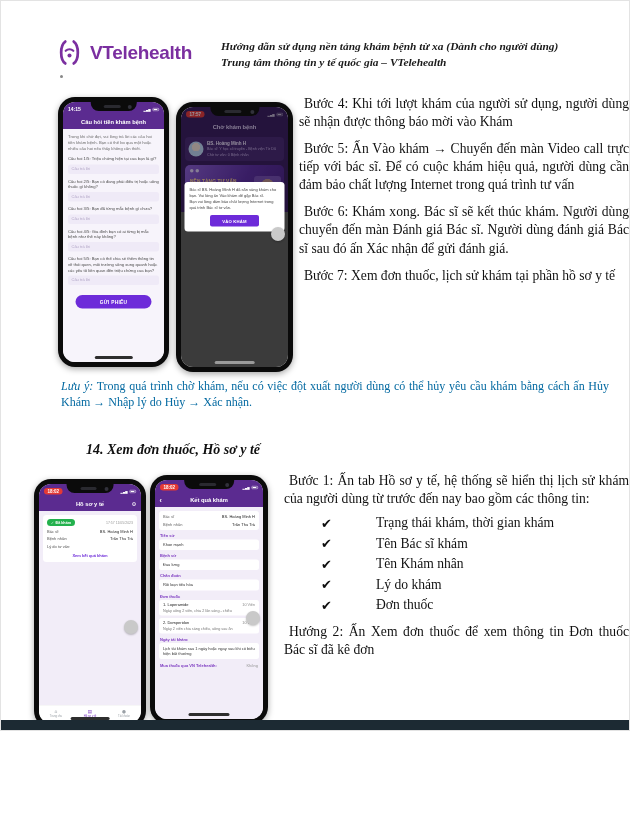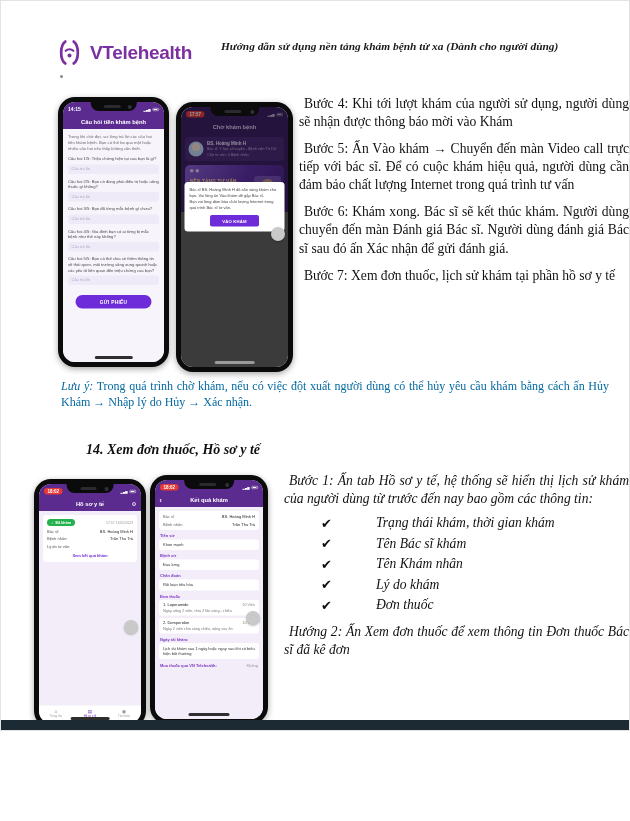--- a/index.html
+++ b/index.html
@@ -17,21 +17,21 @@
   .logo-dot { position:absolute; left:59px; top:74px; width:3px; height:3px; border-radius:50%; background:#888; }
   .hdr-right { position:absolute; right:28px; top:38px; width:380px; 
     font-style:italic; font-weight:700; font-size:11.4px; line-height:1.4; color:#1a1a1a; }
 
   
   .steps-top { position:absolute; left:298px; top:94px; width:330px; font-size:13.6px; line-height:1.33; text-align:justify; color:#111; }
   .steps-top p { margin-bottom:9px; text-indent:5px; }
   .note { position:absolute; left:60px; top:377px; width:548px; font-size:12px; line-height:1.35; text-align:justify; color:#0369a1; }
   .note .lbl { font-style:italic; }
   .sec-title { position:absolute; left:85px; top:441px; font-size:14px; font-weight:700; font-style:italic; color:#111; }
-  .steps-bottom { position:absolute; left:283px; top:471px; width:345px; font-size:13.6px; line-height:1.33; text-align:justify; color:#111;font-style:italic; }
+  .steps-bottom { position:absolute; left:283px; top:471px; width:345px; font-size:13.6px; line-height:1.33; text-align:justify; color:#111; }
   .steps-bottom p { text-indent:5px; }
   .chk-list { margin:5px 0 7px 0; }
   .chk-row { display:flex; align-items:center; height:20.5px; padding-left:37px; }
   .chk-ico { width:55px; font-family:"DejaVu Sans", sans-serif; font-weight:900; font-size:13px; color:#0d0d0d; }
   .chk-txt { font-size:13.6px; color:#111; }
   .pagenum { position:absolute; left:0; right:0; top:784px; text-align:center; font-size:11px; color:#111; }
   .bottom-strip { position:absolute; left:0; right:0; bottom:0; height:10px; background:#1c2a33; }
 
   
   .phone { position:absolute; background:#0b0b0b; border-radius:17px; padding:5px;
@@ -148,20 +148,21 @@
       <path d="M11 3 C4.5 7.5 4.5 24.5 11 29" fill="none" stroke="#7B2FA0" stroke-width="3.2" stroke-linecap="round"></path>
       <path d="M21 3 C27.5 7.5 27.5 24.5 21 29" fill="none" stroke="#7B2FA0" stroke-width="3.2" stroke-linecap="round"></path>
       <path d="M11.5 14 a6.5 6.5 0 0 1 9 0" fill="none" stroke="#7B2FA0" stroke-width="2.6" stroke-linecap="round"></path>
       <circle cx="16" cy="19.5" r="2.4" fill="#7B2FA0"></circle>
     </svg>
     <span class="brand-name">VTelehealth</span>
   </div>
   <div class="logo-dot"></div>
   <div class="hdr-right">
     <div>Hướng dẫn sử dụng nền tảng khám bệnh từ xa (Dành cho người dùng)</div>
+    <div>Trung tâm thông tin y tế quốc gia – VTelehealth</div>
   </div>
 
   <div class="steps-top">
     <p>Bước 4: Khi tới lượt khám của người sử dụng, người dùng sẽ nhận được thông báo mời vào Khám</p>
     <p>Bước 5: Ấn Vào khám → Chuyển đến màn Video call trực tiếp với bác sĩ. Để có cuộc khám hiệu quả, người dùng cần đảm bảo chất lượng Internet trong quá trình tư vấn</p>
     <p>Bước 6: Khám xong. Bác sĩ sẽ kết thúc khám. Người dùng chuyển đến màn Đánh giá Bác sĩ. Người dùng đánh giá Bác sĩ sau đó ấn Xác nhận để gửi đánh giá.</p>
     <p>Bước 7: Xem đơn thuốc, lịch sử khám tại phần hồ sơ y tế</p>
   </div>
 
   <div class="note"><span class="lbl">Lưu ý:</span><span> Trong quá trình chờ khám, nếu có việc đột xuất người dùng có thể hủy yêu cầu khám bằng cách ấn Hủy Khám → Nhập lý do Hủy → Xác nhận.</span></div>

